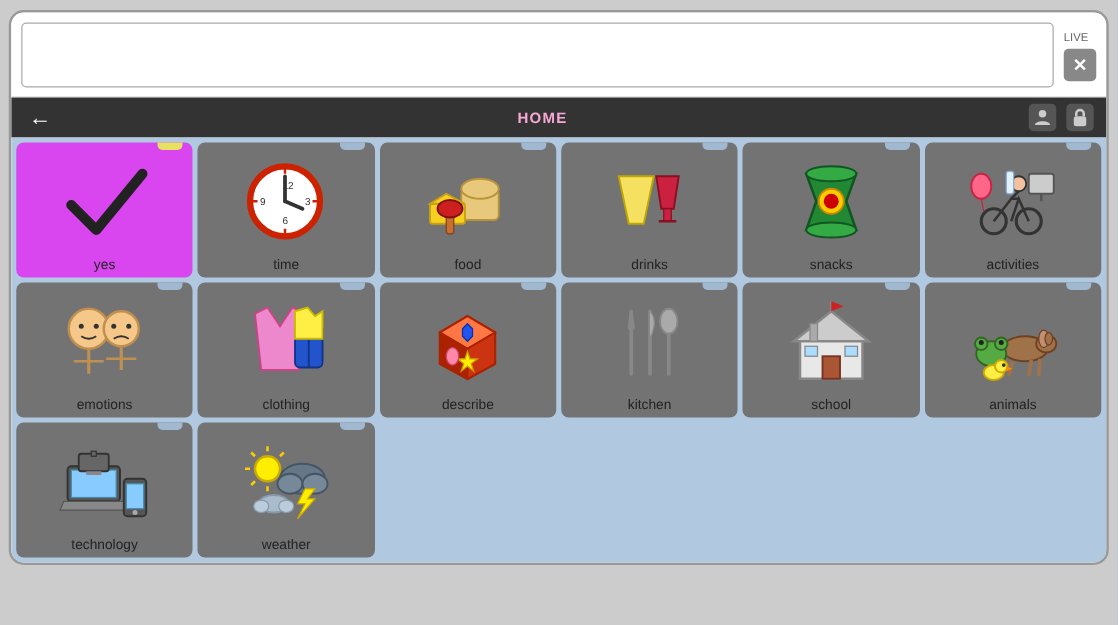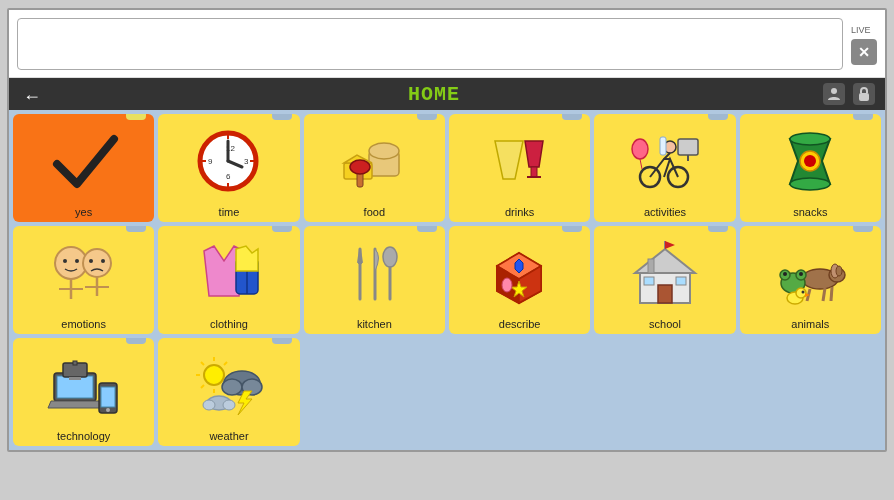--- a/index.html
+++ b/index.html
@@ -8,21 +8,21 @@
       background: #ccc;
       width: 894px;
       height: 500px;
       overflow: hidden;
     }
     .outer {
       width: 880px;
       margin: 8px auto;
       background: #fff;
       border: 2px solid #999;
-      border-radius: 2px;
+      border-radius: 12px;
       overflow: hidden;
     }
     
     .top-bar {
       background: #fff;
       padding: 6px 8px;
       display: flex;
       align-items: center;
       gap: 8px;
       min-height: 68px;
@@ -63,25 +63,24 @@
       justify-content: space-between;
       padding: 0 10px;
       height: 32px;
     }
     .nav-bar .nav-left, .nav-bar .nav-right {
       display: flex;
       align-items: center;
       gap: 8px;
     }
     .nav-bar .nav-title {
-      color: #84cc16;
-      font-size: 20px;
+      color: #f9a8d4;
+      font-size: 12px;
       font-weight: bold;
       letter-spacing: 1px;
-      font-family: Liberation Mono, monospace;
     }
     .nav-btn {
       color: #fff;
       font-size: 18px;
       cursor: pointer;
       background: none;
       border: none;
       padding: 0 4px;
     }
     .nav-icon {
@@ -97,33 +96,33 @@
     
     .grid-container {
       background: #b0c8e0;
       padding: 4px;
       display: grid;
       grid-template-columns: repeat(6, 1fr);
       grid-template-rows: repeat(3, 1fr);
       gap: 4px;
     }
     .cell {
-      background: #fde047;
+      background: #737373;
       border-radius: 6px;
       display: flex;
       flex-direction: column;
       align-items: center;
       justify-content: flex-end;
       padding: 6px 4px 4px 4px;
       cursor: pointer;
       min-height: 108px;
       position: relative;
     }
     .cell.yellow {
-      background: #f97316;
+      background: #d946ef;
     }
     .cell-icon {
       flex: 1;
       display: flex;
       align-items: center;
       justify-content: center;
       width: 100%;
     }
     .cell-label {
       font-size: 11px;
@@ -243,20 +242,35 @@
           <polygon points="38,12 42,38 52,38 56,12" fill="#cc2040" stroke="#881020" stroke-width="1.5"></polygon>
           <rect x="44" y="38" width="6" height="10" fill="#cc2040" stroke="#881020" stroke-width="1"></rect>
           <line x1="40" y1="48" x2="54" y2="48" stroke="#881020" stroke-width="2"></line>
         </svg>
       </div>
       <span class="cell-label">drinks</span>
     </div>
 
     <div class="cell">
       <div class="cell-icon">
+        <svg width="60" height="65" viewBox="0 0 60 65">
+
+          <path d="M10,10 L50,10 L42,32 L50,55 L10,55 L18,32 Z" fill="#228833" stroke="#115522" stroke-width="2"></path>
+          <ellipse cx="30" cy="10" rx="20" ry="6" fill="#33aa44" stroke="#115522" stroke-width="1.5"></ellipse>
+          <ellipse cx="30" cy="55" rx="20" ry="6" fill="#33aa44" stroke="#115522" stroke-width="1.5"></ellipse>
+
+          <circle cx="30" cy="32" r="10" fill="#ffcc00" stroke="#cc8800" stroke-width="1.5"></circle>
+          <circle cx="30" cy="32" r="6" fill="#cc0000"></circle>
+        </svg>
+      </div>
+      <span class="cell-label">snacks</span>
+    </div>
+
+    <div class="cell">
+      <div class="cell-icon">
         <svg width="70" height="65" viewBox="0 0 70 65">
 
           <circle cx="20" cy="48" r="10" fill="none" stroke="#333" stroke-width="2.5"></circle>
           <circle cx="48" cy="48" r="10" fill="none" stroke="#333" stroke-width="2.5"></circle>
           <polyline points="34,48 40,30 48,48" fill="none" stroke="#333" stroke-width="2"></polyline>
           <polyline points="20,48 34,30 40,30" fill="none" stroke="#333" stroke-width="2"></polyline>
 
           <circle cx="40" cy="18" r="6" fill="#f5c0a0" stroke="#333" stroke-width="1.5"></circle>
 
           <line x1="40" y1="24" x2="34" y2="30" stroke="#333" stroke-width="2"></line>
@@ -268,35 +282,20 @@
           <line x1="10" y1="30" x2="12" y2="40" stroke="#cc2244" stroke-width="1"></line>
 
           <rect x="30" y="8" width="6" height="18" rx="2" fill="#e0f0ff" stroke="#88aacc" stroke-width="1"></rect>
         </svg>
       </div>
       <span class="cell-label">activities</span>
     </div>
 
     <div class="cell">
       <div class="cell-icon">
-        <svg width="60" height="65" viewBox="0 0 60 65">
-
-          <path d="M10,10 L50,10 L42,32 L50,55 L10,55 L18,32 Z" fill="#228833" stroke="#115522" stroke-width="2"></path>
-          <ellipse cx="30" cy="10" rx="20" ry="6" fill="#33aa44" stroke="#115522" stroke-width="1.5"></ellipse>
-          <ellipse cx="30" cy="55" rx="20" ry="6" fill="#33aa44" stroke="#115522" stroke-width="1.5"></ellipse>
-
-          <circle cx="30" cy="32" r="10" fill="#ffcc00" stroke="#cc8800" stroke-width="1.5"></circle>
-          <circle cx="30" cy="32" r="6" fill="#cc0000"></circle>
-        </svg>
-      </div>
-      <span class="cell-label">snacks</span>
-    </div>
-
-    <div class="cell">
-      <div class="cell-icon">
         <svg width="70" height="65" viewBox="0 0 70 65">
 
           <circle cx="22" cy="22" r="16" fill="#f5c88a" stroke="#c09050" stroke-width="2"></circle>
           <circle cx="48" cy="22" r="14" fill="#f5c88a" stroke="#c09050" stroke-width="2"></circle>
 
           <circle cx="16" cy="20" r="2" fill="#333"></circle>
           <circle cx="28" cy="20" r="2" fill="#333"></circle>
           <path d="M16,28 Q22,32 28,28" fill="none" stroke="#333" stroke-width="1.5"></path>
 
           <circle cx="42" cy="20" r="2" fill="#333"></circle>
@@ -326,52 +325,52 @@
         </svg>
       </div>
       <span class="cell-label">clothing</span>
     </div>
 
 
     <div class="cell">
       <div class="cell-icon">
         <svg width="65" height="65" viewBox="0 0 65 65">
 
+          <polygon points="10,25 32,12 54,25 54,50 32,62 10,50" fill="#ee4422" stroke="#aa2200" stroke-width="2"></polygon>
+          <polygon points="10,25 32,38 54,25 32,12" fill="#ff7744" stroke="#aa2200" stroke-width="1.5"></polygon>
+          <polygon points="10,25 32,38 32,62 10,50" fill="#aa2200" stroke="#aa2200" stroke-width="1.5"></polygon>
+          <polygon points="54,25 32,38 32,62 54,50" fill="#cc3311" stroke="#aa2200" stroke-width="1.5"></polygon>
+
+          <polygon points="32,40 34,46 40,46 35,50 37,56 32,52 27,56 29,50 24,46 30,46" fill="#ffee00" stroke="#cc9900" stroke-width="1"></polygon>
+
+          <polygon points="28,22 32,18 36,22 36,28 32,32 28,28" fill="#2255ee" stroke="#0033aa" stroke-width="1"></polygon>
+
+          <ellipse cx="20" cy="44" rx="5" ry="7" fill="#ff88aa" stroke="#cc4466" stroke-width="1"></ellipse>
+        </svg>
+      </div>
+      <span class="cell-label">describe</span>
+    </div>
+
+    <div class="cell">
+      <div class="cell-icon">
+        <svg width="65" height="65" viewBox="0 0 65 65">
+
           <line x1="18" y1="8" x2="18" y2="58" stroke="#888" stroke-width="3" stroke-linecap="round"></line>
           <line x1="18" y1="8" x2="16" y2="22" stroke="#888" stroke-width="2"></line>
           <line x1="18" y1="8" x2="20" y2="22" stroke="#888" stroke-width="2"></line>
           <line x1="16" y1="22" x2="20" y2="22" stroke="#888" stroke-width="2"></line>
 
           <line x1="33" y1="8" x2="33" y2="58" stroke="#888" stroke-width="3" stroke-linecap="round"></line>
           <path d="M33,8 Q40,15 33,30" fill="#aaa" stroke="#888" stroke-width="1"></path>
 
           <line x1="48" y1="24" x2="48" y2="58" stroke="#888" stroke-width="3" stroke-linecap="round"></line>
           <ellipse cx="48" cy="16" rx="7" ry="10" fill="#aaa" stroke="#888" stroke-width="1.5"></ellipse>
         </svg>
       </div>
       <span class="cell-label">kitchen</span>
-    </div>
-
-    <div class="cell">
-      <div class="cell-icon">
-        <svg width="65" height="65" viewBox="0 0 65 65">
-
-          <polygon points="10,25 32,12 54,25 54,50 32,62 10,50" fill="#ee4422" stroke="#aa2200" stroke-width="2"></polygon>
-          <polygon points="10,25 32,38 54,25 32,12" fill="#ff7744" stroke="#aa2200" stroke-width="1.5"></polygon>
-          <polygon points="10,25 32,38 32,62 10,50" fill="#aa2200" stroke="#aa2200" stroke-width="1.5"></polygon>
-          <polygon points="54,25 32,38 32,62 54,50" fill="#cc3311" stroke="#aa2200" stroke-width="1.5"></polygon>
-
-          <polygon points="32,40 34,46 40,46 35,50 37,56 32,52 27,56 29,50 24,46 30,46" fill="#ffee00" stroke="#cc9900" stroke-width="1"></polygon>
-
-          <polygon points="28,22 32,18 36,22 36,28 32,32 28,28" fill="#2255ee" stroke="#0033aa" stroke-width="1"></polygon>
-
-          <ellipse cx="20" cy="44" rx="5" ry="7" fill="#ff88aa" stroke="#cc4466" stroke-width="1"></ellipse>
-        </svg>
-      </div>
-      <span class="cell-label">describe</span>
     </div>
 
     <div class="cell">
       <div class="cell-icon">
         <svg width="70" height="65" viewBox="0 0 70 65">
 
           <rect x="10" y="30" width="50" height="32" fill="#e8e8e8" stroke="#888" stroke-width="2"></rect>
           <polygon points="5,32 35,8 65,32" fill="#cccccc" stroke="#888" stroke-width="2"></polygon>
 
           <rect x="28" y="44" width="14" height="18" fill="#aa5533" stroke="#773322" stroke-width="1.5"></rect>

